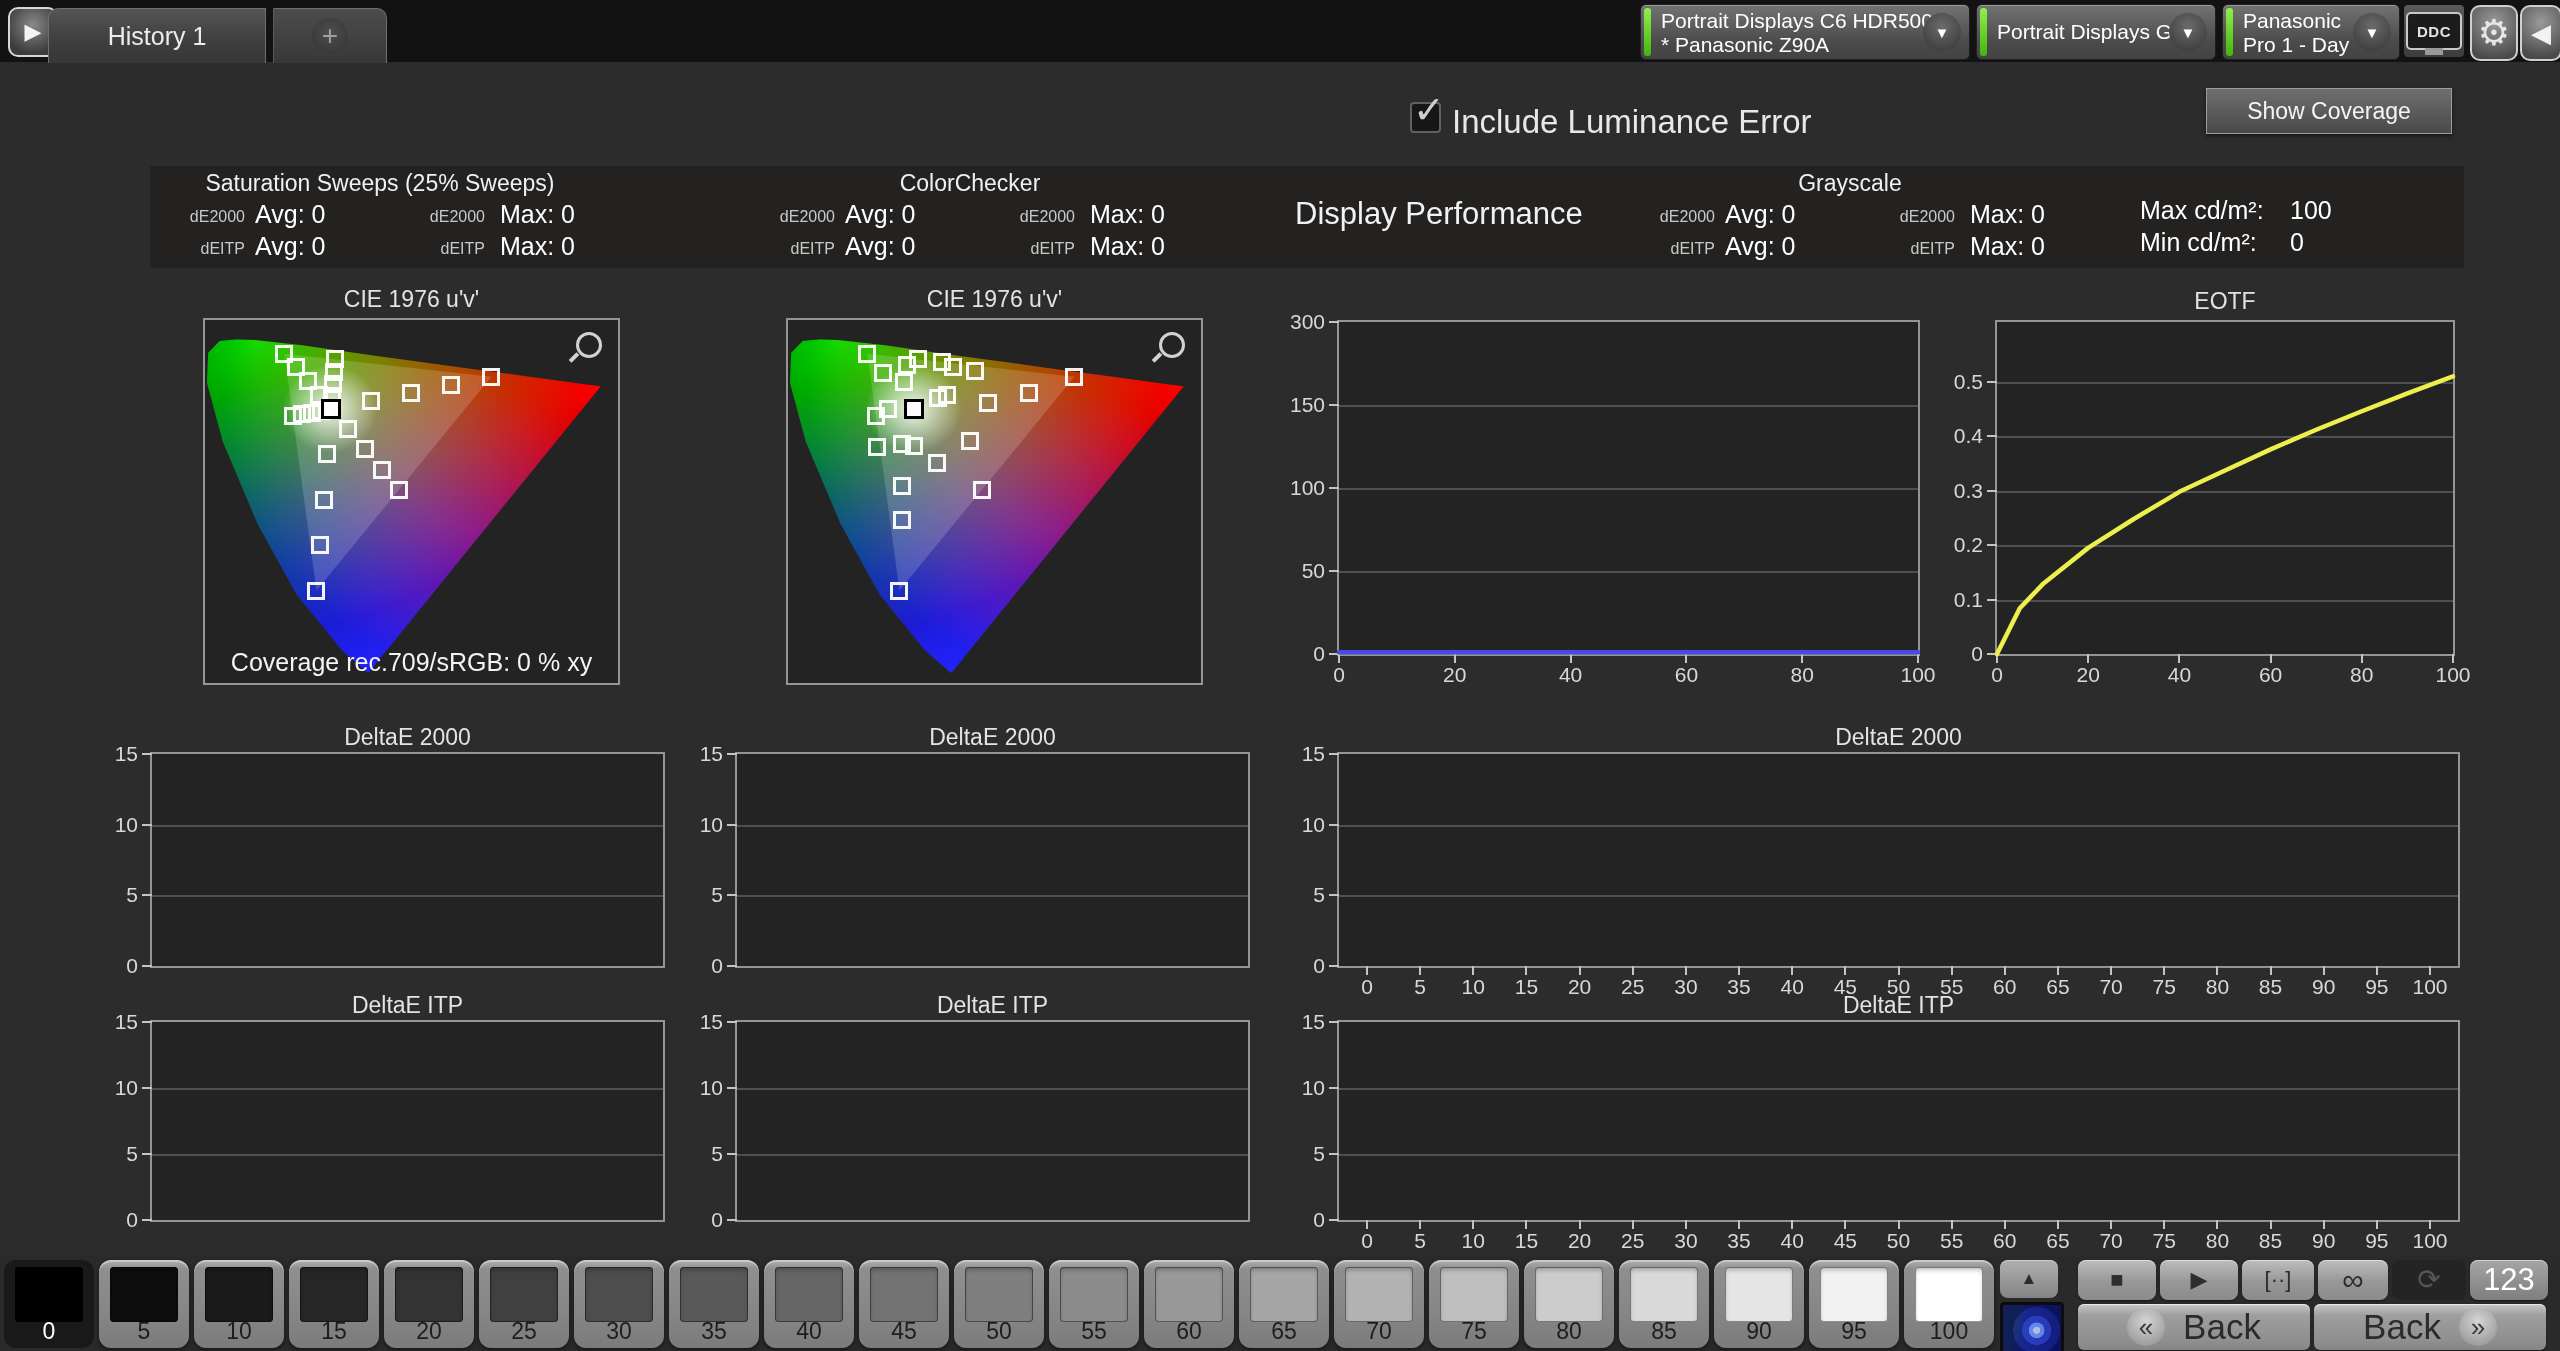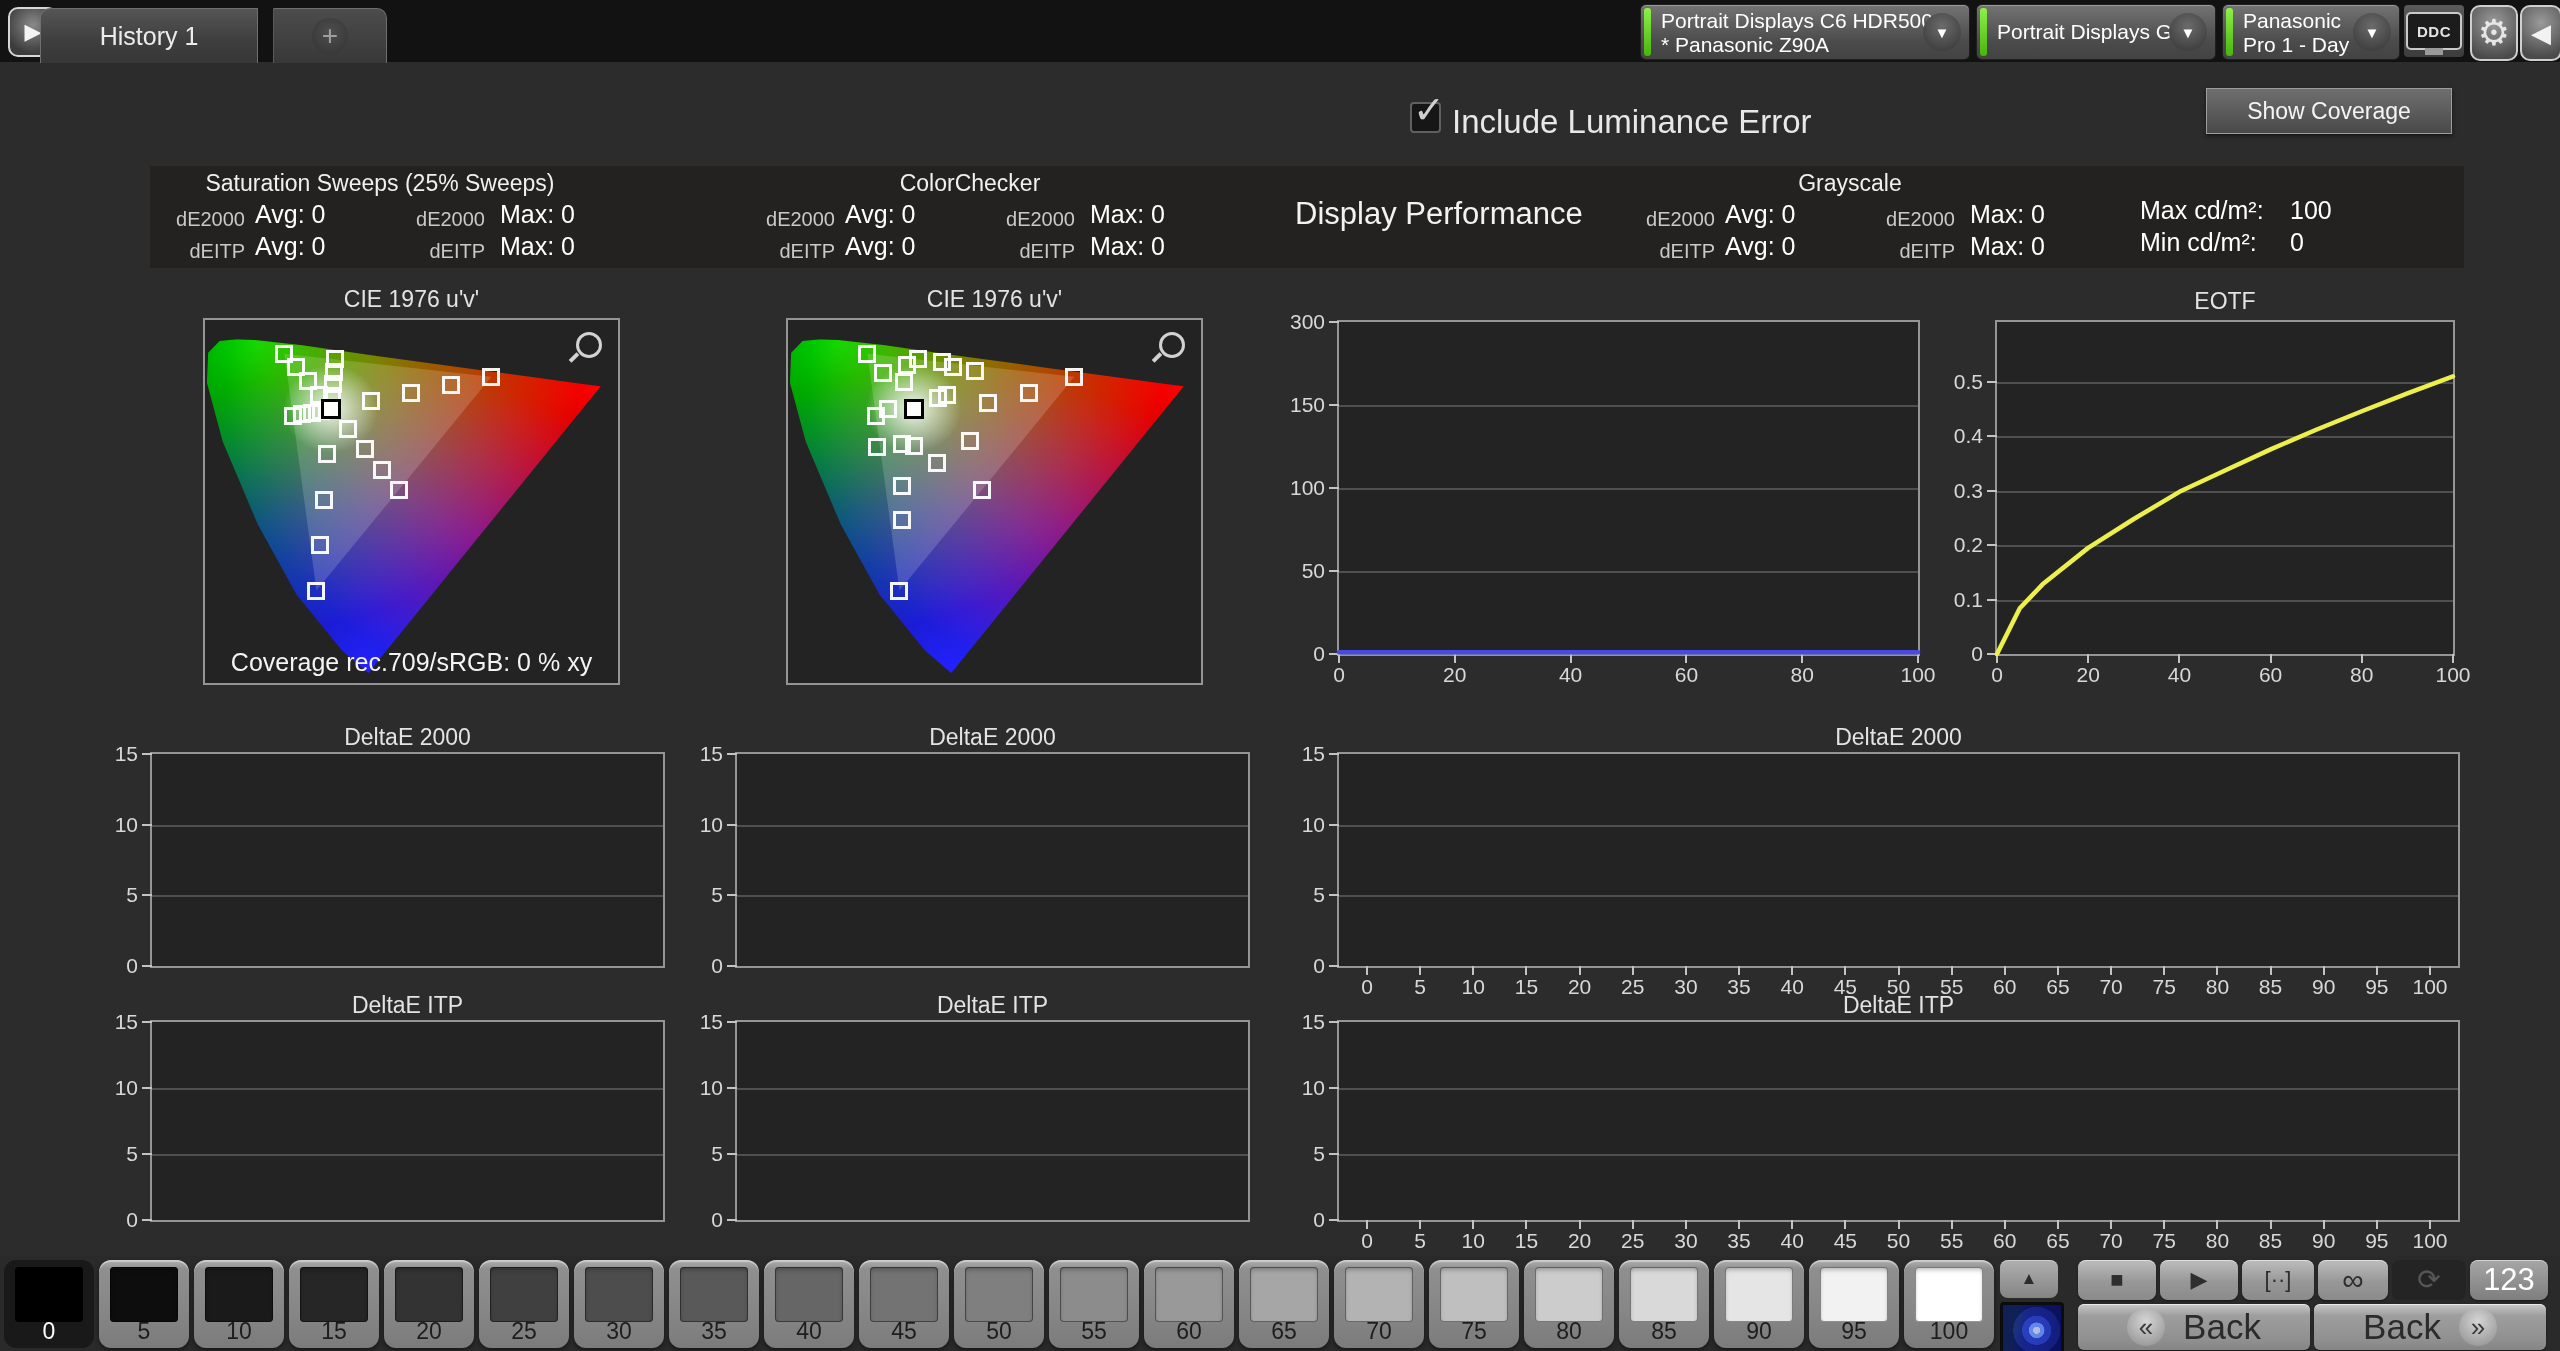--- a/index.html
+++ b/index.html
@@ -4,21 +4,21 @@
 <style>
   html,body{margin:0;padding:0;background:#2d2c2c;}
   body{width:2560px;height:1351px;overflow:hidden;font-family:"Liberation Sans",sans-serif;-webkit-font-smoothing:antialiased;}
   .app{position:relative;width:2560px;height:1351px;background:#2d2c2c;}
 
   
   .topbar{position:absolute;left:0;top:0;width:2560px;height:62px;background:#121212;}
   .tb-toggle{position:absolute;left:8px;top:7px;width:46px;height:46px;border-radius:10px;
     background:radial-gradient(circle at 50% 35%,#8a8a8a,#3c3c3c 75%);border:2px solid #d7d7d7;
     display:flex;align-items:center;justify-content:center;color:#f4f4f4;font-size:22px;}
-  .tab{position:absolute;left:40px;top:8px;width:216px;height:54px;border:1px solid #6f6f6f;border-bottom:none;
+  .tab{position:absolute;left:48px;top:8px;width:216px;height:54px;border:1px solid #6f6f6f;border-bottom:none;
     border-radius:10px 0 0 0;background:linear-gradient(#555,#3e3e3e 60%,#373737);
     display:flex;align-items:center;justify-content:center;color:#ececec;font-size:25px;}
   .tab-add{position:absolute;left:273px;top:8px;width:112px;height:54px;border:1px solid #6f6f6f;border-bottom:none;border-left:1px solid #5a5a5a;
     border-radius:0 10px 0 0;background:linear-gradient(#4c4c4c,#383838);display:flex;align-items:center;justify-content:center;}
   .plus-circle{width:36px;height:36px;border-radius:50%;background:radial-gradient(circle at 50% 40%,#4e4e4e,#323232);
     color:#9f9f9f;font-size:28px;display:flex;align-items:center;justify-content:center;}
   .dd{position:absolute;top:4px;height:54px;border-radius:6px;border:1px solid #1f1f1f;
     background:linear-gradient(#737373,#4a4a4a 70%,#434343);box-shadow:inset 0 1px 0 #9a9a9a;overflow:hidden;}
   .stripe{position:absolute;left:3px;top:3px;bottom:3px;width:7px;border-radius:3px;background:linear-gradient(#8ef04a,#46b50b);}
   .dd-lines{position:absolute;left:20px;top:4px;color:#fff;font-size:21px;line-height:24px;white-space:nowrap;}
@@ -44,21 +44,21 @@
     background:linear-gradient(#7d7d7d,#565656 55%,#4b4b4b);border:1px solid #9d9d9d;box-shadow:0 2px 4px rgba(0,0,0,.55);}
   .measure{position:absolute;left:1752px;top:74px;width:404px;height:62px;font-size:36px;}
   .datagrid{position:absolute;left:2206px;top:88px;width:244px;height:44px;font-size:23px;background:linear-gradient(#6f6f6f,#494949);}
 
   
   .stats{position:absolute;left:150px;top:166px;width:2314px;height:102px;background:#232221;}
   .sgroup{position:absolute;top:2px;width:420px;height:98px;}
   .sg-title{position:absolute;left:0;right:0;top:2px;text-align:center;font-size:23px;color:#f0f0f0;}
   .srow{position:absolute;left:0;right:0;height:30px;}
   .srow.r1{top:32px}.srow.r2{top:64px}
-  .mlab{position:absolute;width:75px;text-align:right;font-size:20px;color:#c9c9c9;top:8px;}
+  .mlab{position:absolute;width:75px;text-align:right;font-size:16px;color:#c9c9c9;top:8px;}
   .mval{position:absolute;font-size:25px;color:#fff;top:0;}
   .mlab.a{left:0}.mval.a{left:85px}.mlab.b{left:240px}.mval.b{left:330px}
   .disp-perf{position:absolute;left:1145px;top:30px;font-size:31px;color:#f2f2f2;white-space:nowrap;}
   .lum{position:absolute;left:1990px;top:30px;width:320px;}
   .lum-row{position:relative;height:32px;font-size:25px;color:#fff;}
   .lum-lab{position:absolute;left:0;}
   .lum-val{position:absolute;left:150px;}
 
   
   .ctitle{position:absolute;text-align:center;font-size:23px;color:#e3e3e3;}

